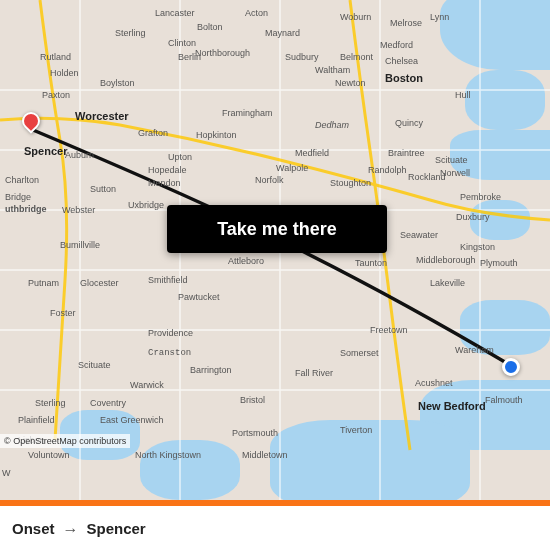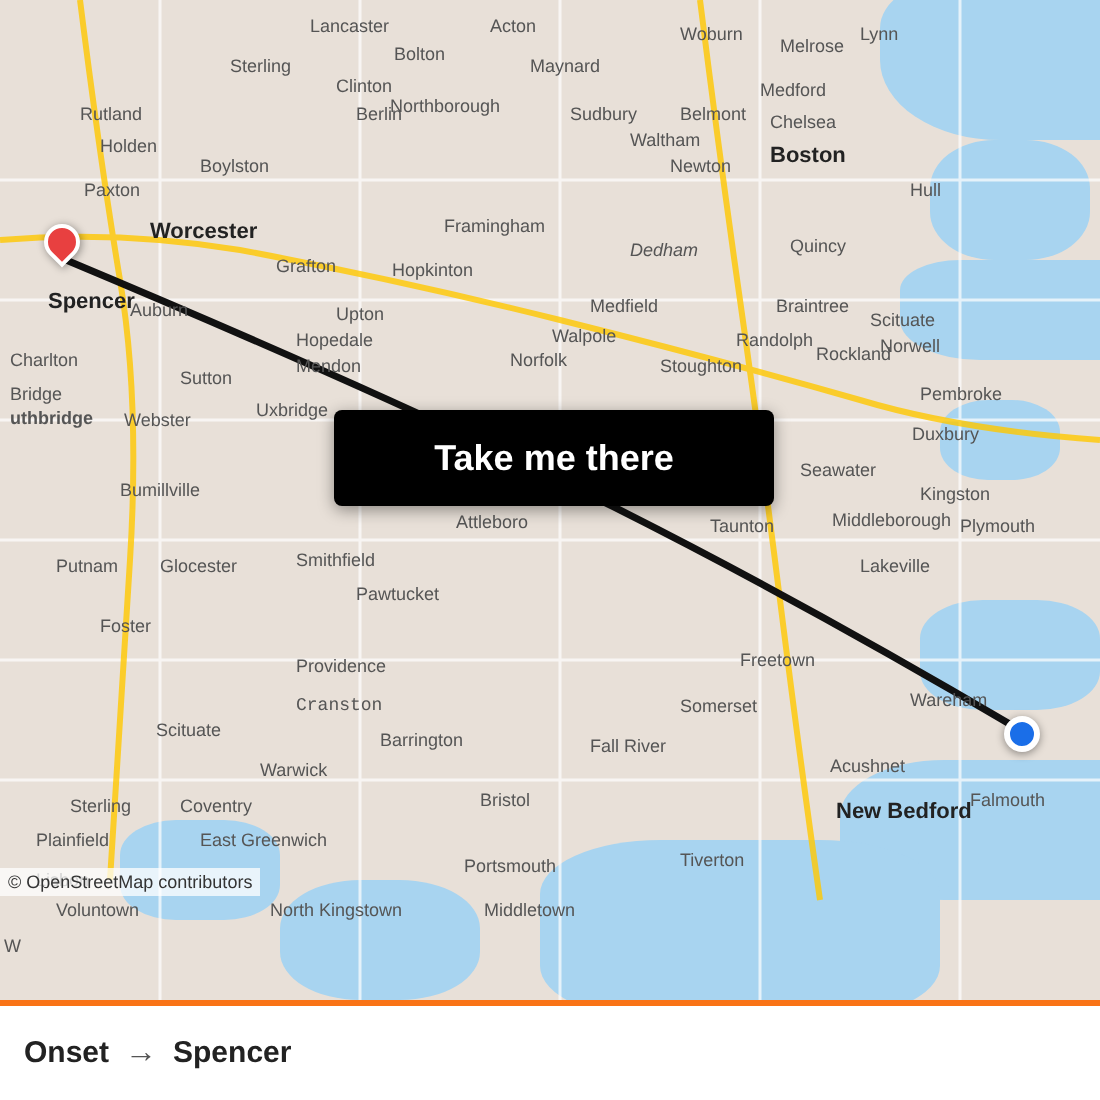--- a/index.html
+++ b/index.html
@@ -114,21 +114,21 @@
       transform: rotate(-45deg);
       border: 2px solid white;
       box-shadow: 0 1px 4px rgba(0,0,0,0.4);
     }
 
     
     #bottom-bar {
       width: 550px;
       height: 50px;
       background-color: #ffffff;
-      border-top: 3px solid #f97316;
+      border-top: 6px solid #f97316;
       display: flex;
       align-items: center;
       padding: 0 12px;
       position: relative;
     }
 
     #route-from {
       font-size: 15px;
       font-weight: bold;
       color: #222;

